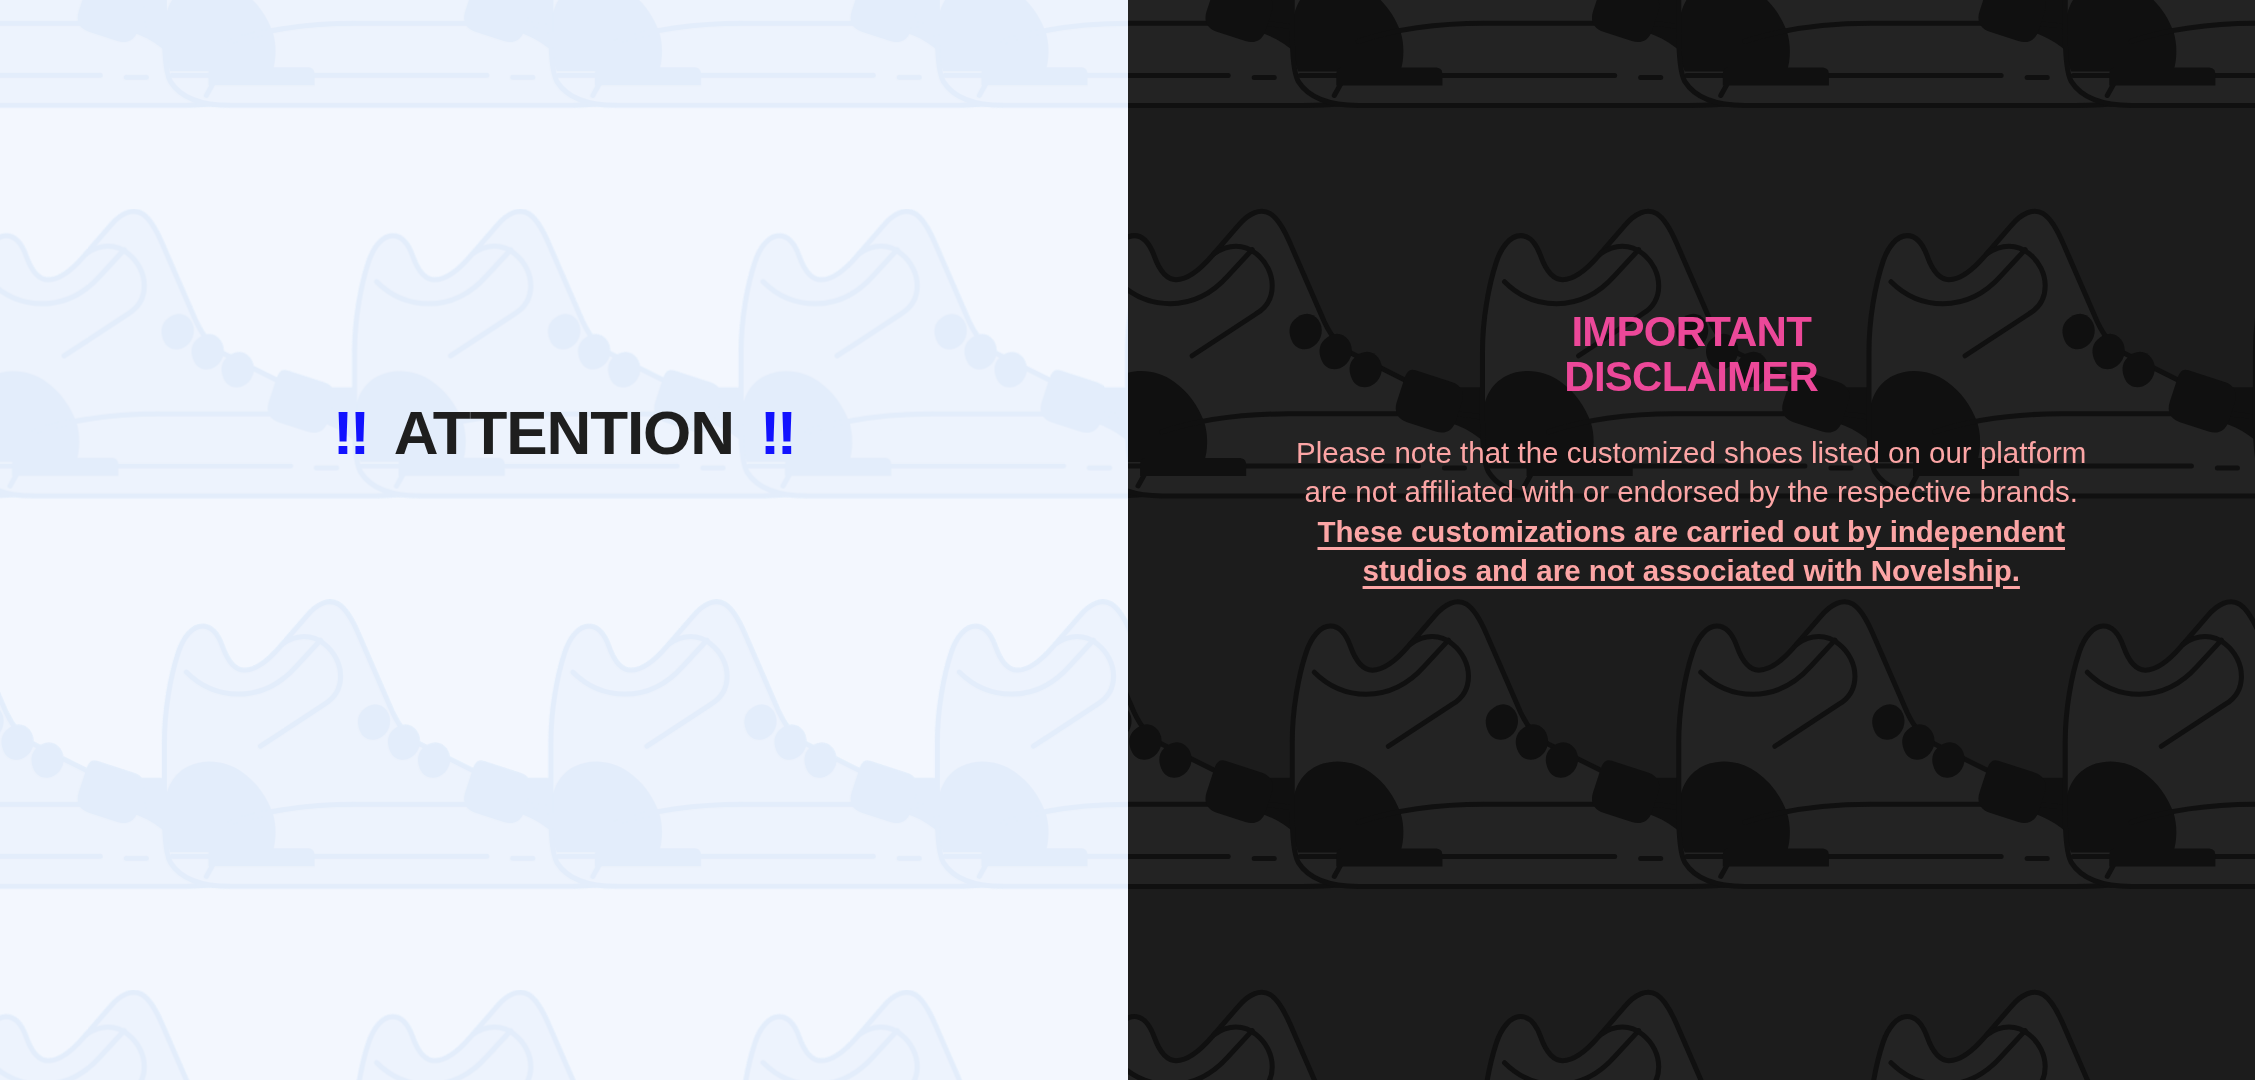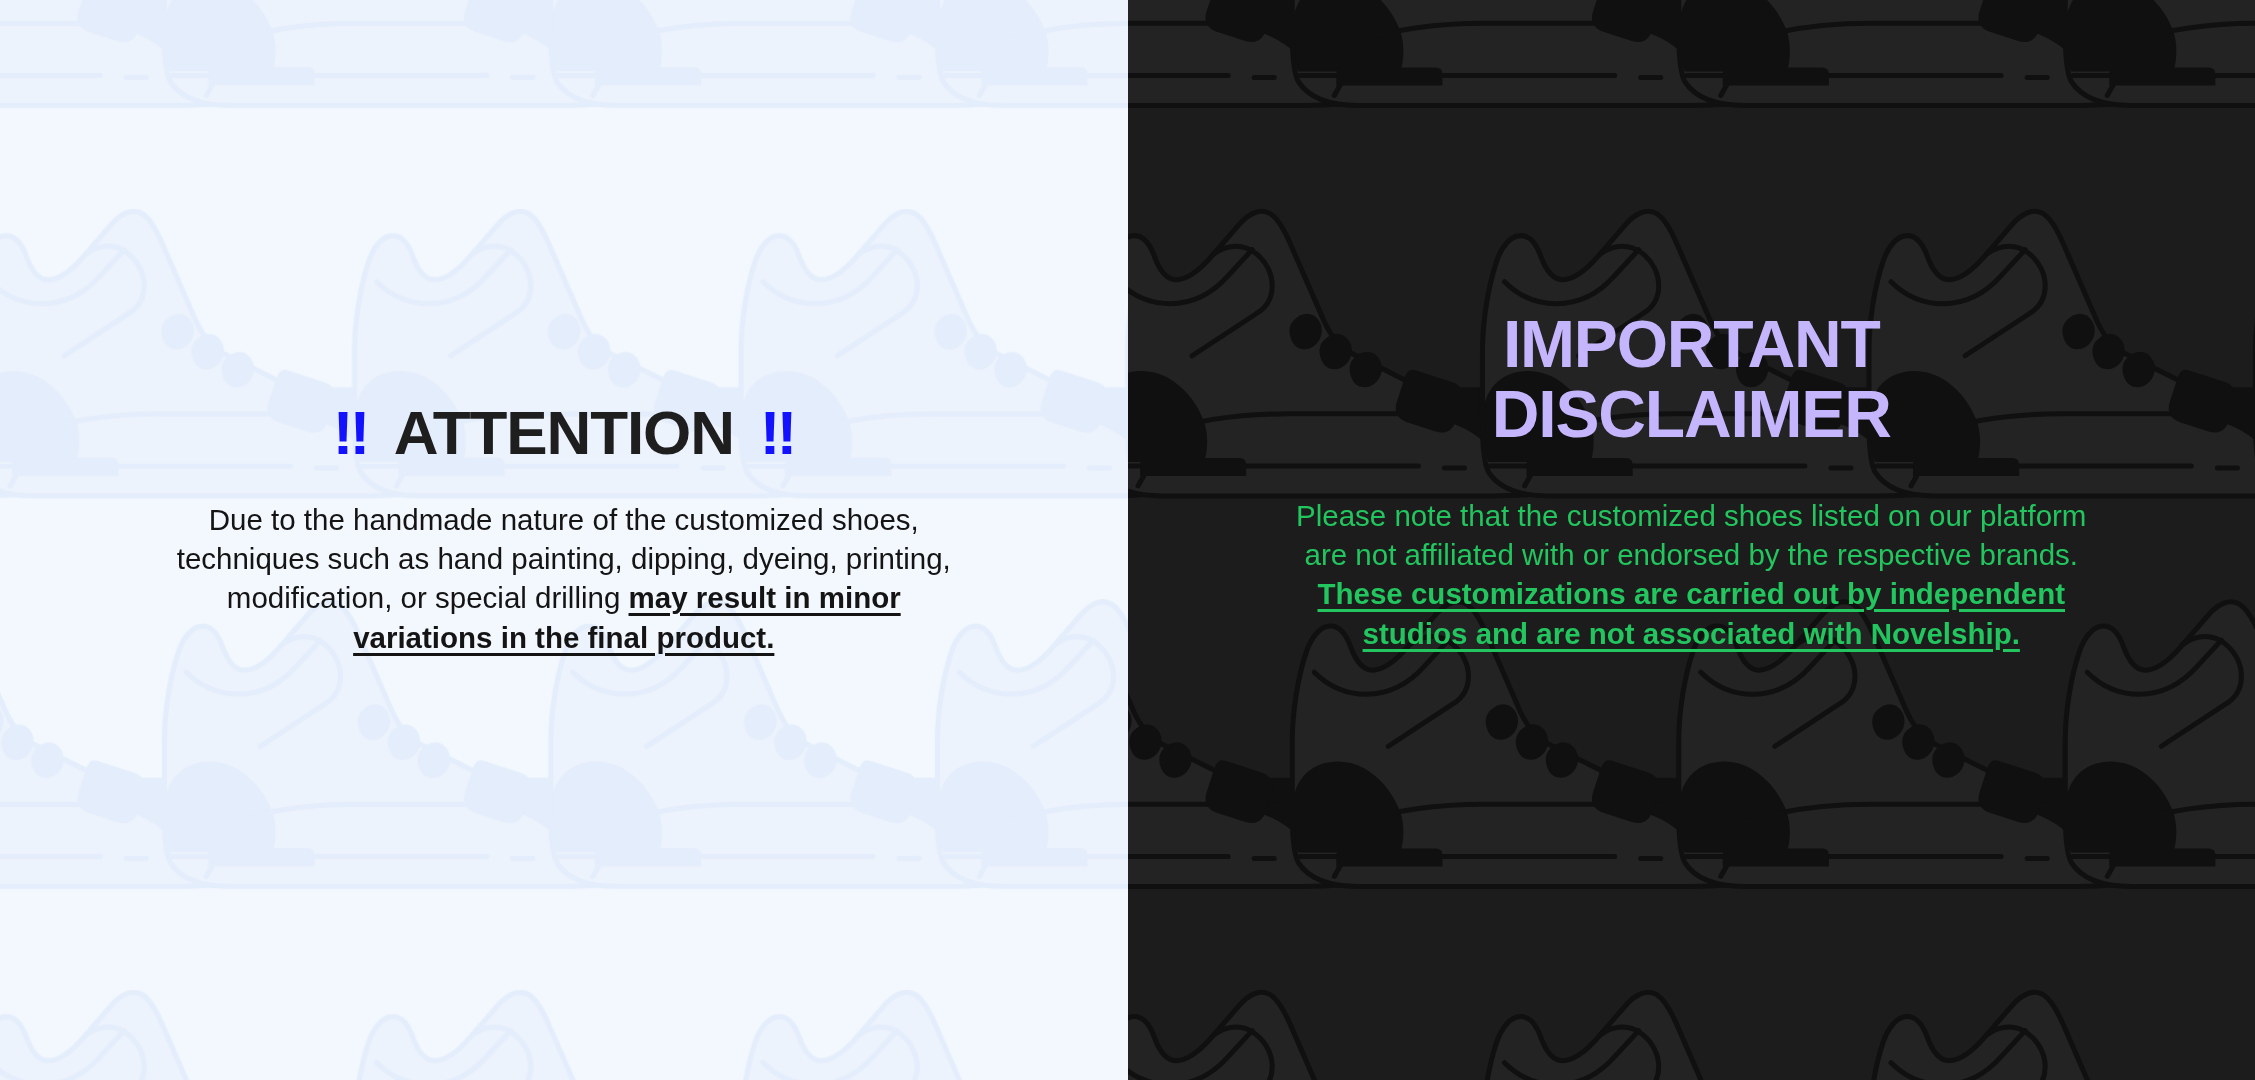--- a/index.html
+++ b/index.html
@@ -57,41 +57,41 @@
   }
 
   .heading-light {
     font-size: 62px;
     line-height: 1.0;
     color: #1e1e1e;
     margin-bottom: 36px;
   }
 
   .heading-dark {
-    font-size: 66px;
+    font-size: 42px;
     line-height: 1.06;
-    color: #c4b5fd;
-    margin-bottom: 46px;
+    color: #ec4899;
+    margin-bottom: 34px;
   }
 
   .bangs {
     color: #1212ff;
     font-weight: 900;
     letter-spacing: -0.04em;
     display: inline-block;
   }
   .bang-left  { margin-right: 26px; }
   .bang-right { margin-left: 26px; }
 
   .body-copy {
     font-size: 29.5px;
     line-height: 1.33;
   }
   .panel-light .body-copy { color: #141414; max-width: 800px; margin: 0 auto; }
-  .panel-dark  .body-copy { color: #22c55e; max-width: 810px; margin: 8px auto; }
+  .panel-dark  .body-copy { color: #fca5a5; max-width: 810px; margin: 8px auto; }
 
   .emph {
     font-weight: 700;
     text-decoration: underline;
     text-underline-offset: 5px;
     text-decoration-thickness: 2.5px;
   }
 </style>
 </head>
 <body>
@@ -150,21 +150,20 @@
         <use href="#sneaker-light" x="1158" y="1020"></use>
       </g>
     </svg>
   </div>
 
   <div class="content">
     <h1 class="heading heading-light">
       <span class="bangs bang-left">‼</span><span>ATTENTION</span><span class="bangs bang-right">‼</span>
     </h1>
 
-    <p class="body-copy"><span>Due to the handmade nature of the customized shoes, techniques such as hand painting, dipping, dyeing, printing, modification, or special drilling </span><span class="emph">may result in minor variations in the final product.</span></p>
   </div>
 </section>
 
 <section class="panel panel-dark">
 
   <div class="wallpaper">
     <svg viewBox="0 0 1206 1160" preserveAspectRatio="xMidYMid slice" xmlns="http://www.w3.org/2000/svg" aria-hidden="true">
       <defs>
         <g id="sneaker-dark">
           <path d="M8 152 C8 120 14 86 22 62 C27 47 36 36 46 36 C56 36 62 45 66 56 C71 70 78 80 88 80 C100 80 112 70 124 56 L150 26 C160 14 172 8 182 14 C190 19 196 30 202 44 L236 122 C243 137 252 148 264 154 L316 180 C330 187 344 190 360 190 L444 190 C468 190 486 197 498 210 C510 223 514 238 512 252 C510 268 500 280 484 286 C466 293 440 296 404 296 L74 296 C44 296 24 288 14 272 C9 263 8 246 8 222 Z" fill="#232323"></path>

